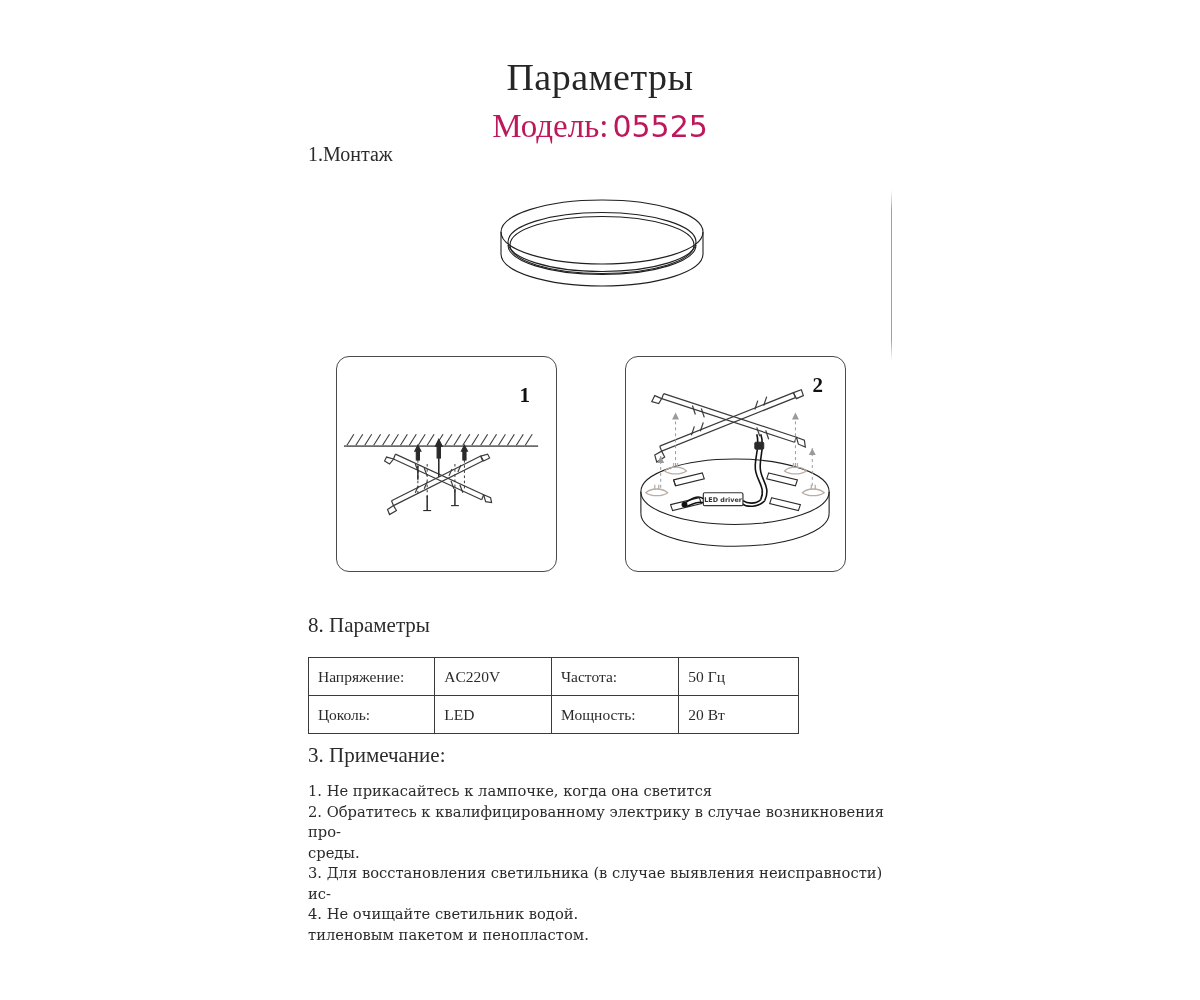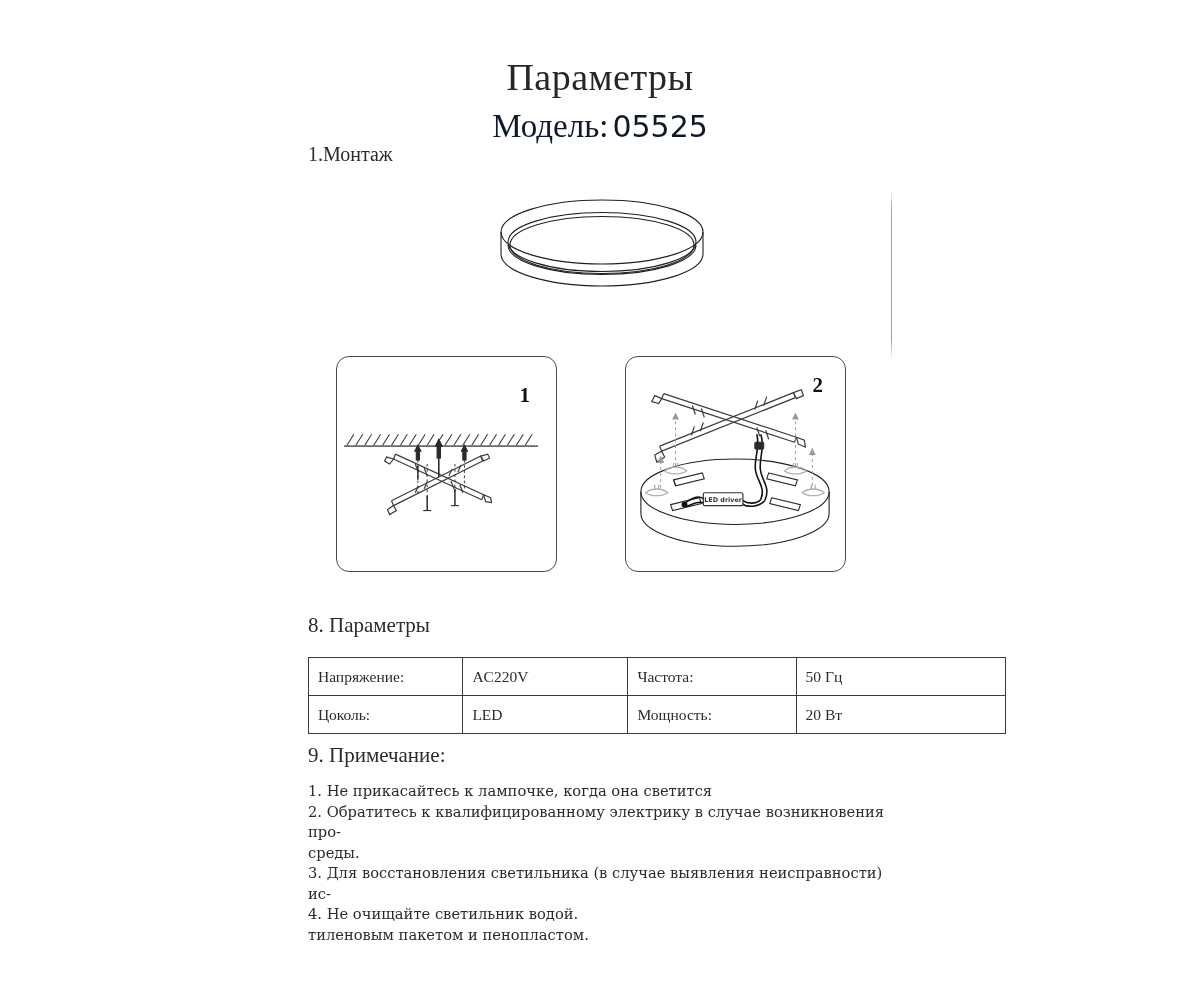--- a/index.html
+++ b/index.html
@@ -35,21 +35,21 @@
     color: #262626;
     font-weight: 400;
   }
   .model-line {
     position: absolute;
     left: 0;
     top: 108px;
     width: 1200px;
     text-align: center;
     font-size: 33px;
-    color: #0f172a;
+    color: #be185d;
     font-weight: 400;
     white-space: nowrap;
   }
   .model-label { font-family: "Liberation Serif","DejaVu Serif",serif; }
   .model-value {
     font-family: "DejaVu Sans", "Liberation Sans", sans-serif;
     font-size: 30px;
     letter-spacing: 0px;
     margin-left: 4px;
   }
@@ -123,21 +123,21 @@
     left: 0; top: 0;
     width: 100%;
     height: 100%;
   }
 
   
   table.params {
     position: absolute;
     left: 308px;
     top: 657px;
-    width: 698px;
+    width: 491px;
     border-collapse: collapse;
     font-size: 15.5px;
     color: #2b2b2b;
   }
   table.params td {
     border: 1.3px solid #3a3a3a;
     height: 37px;
     padding: 0 9px;
     vertical-align: middle;
     font-family: "Liberation Serif","DejaVu Serif",serif;
@@ -405,21 +405,21 @@
       </tr>
       <tr>
         <td class="c1">Цоколь:</td>
         <td class="c2">LED</td>
         <td class="c3">Мощность:</td>
         <td class="c4 sans">20 Вт</td>
       </tr>
     </tbody>
   </table>
 
-  <div class="section-3">9. Примечание:</div>
+  <div class="section-3">3. Примечание:</div>
 
   <div class="notes">
     <p>1. Не прикасайтесь к лампочке, когда она светится</p>
     <p>2. Обратитесь к квалифицированному электрику в случае возникновения про-</p>
     <p>среды.</p>
     <p>3. Для восстановления светильника (в случае  выявления неисправности) ис-</p>
     <p>4. Не очищайте  светильник водой.</p>
     <p>тиленовым пакетом и пенопластом.</p>
   </div>
 

